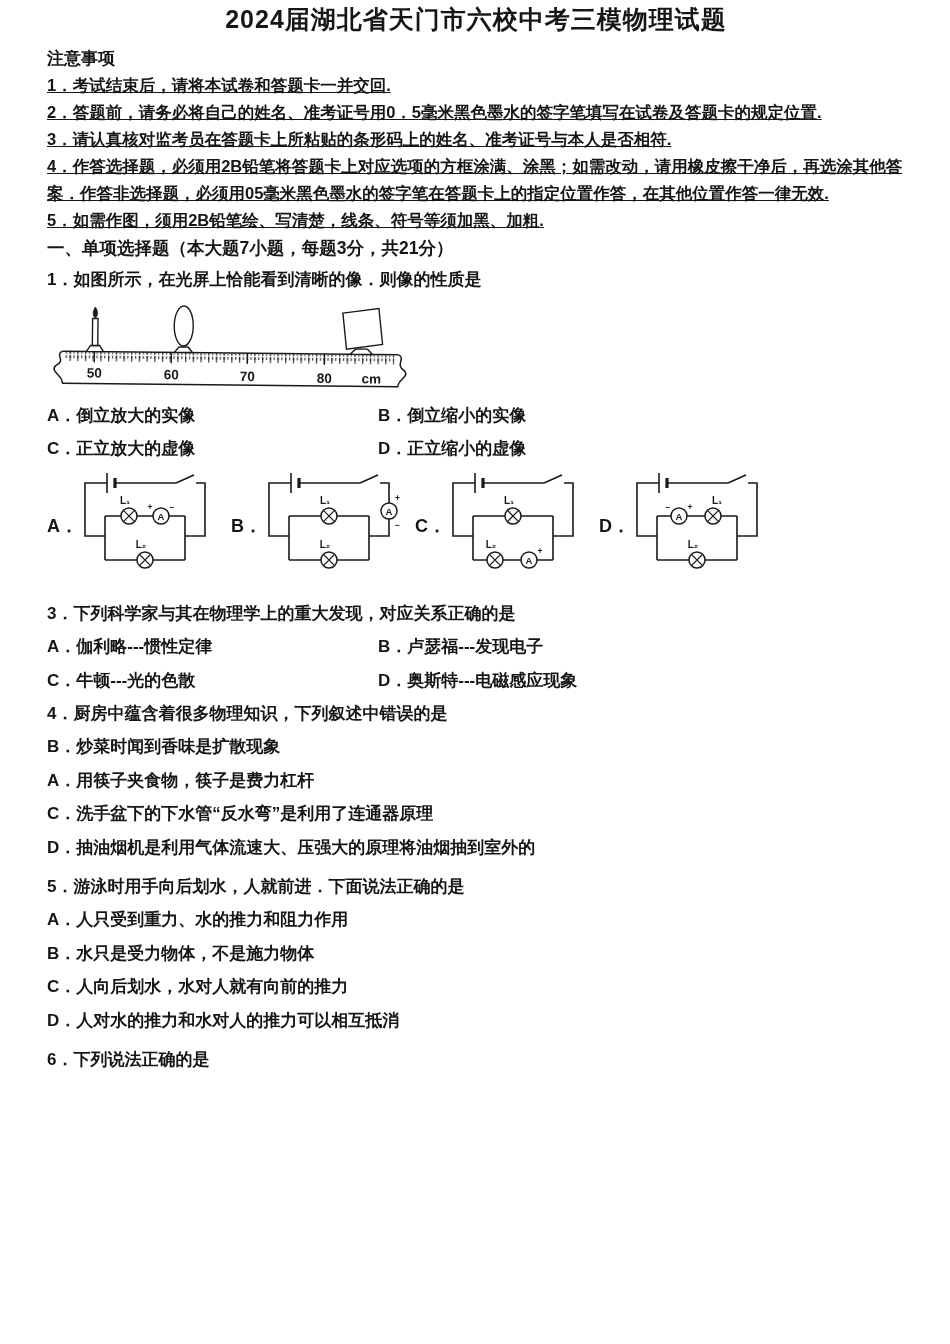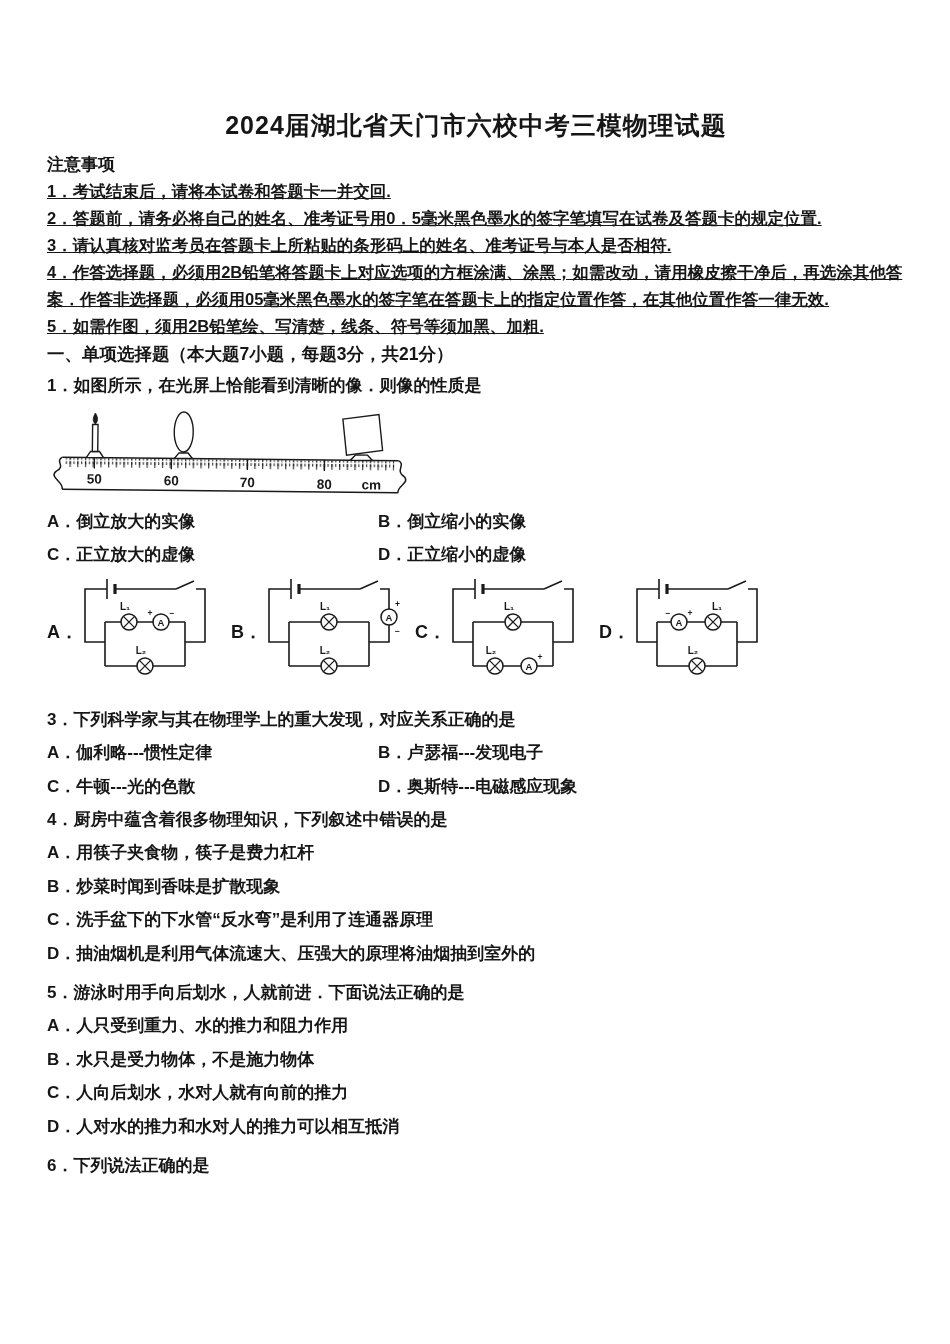--- a/index.html
+++ b/index.html
@@ -4,21 +4,21 @@
 <style>
   * { margin:0; padding:0; box-sizing:border-box; }
   html,body { background:#ffffff; }
   body {
     width:950px; height:1344px; overflow:hidden;
     font-family:"Liberation Sans","DejaVu Sans",sans-serif;
     color:#161616;
   }
   .page { padding:0 45px 0 47px; }
   .exam-title {
-    padding-top:106px; text-align:center;
+    text-align:center;
     font-size:25px; font-weight:700; line-height:38px; letter-spacing:1px;
   }
   .notice-heading { margin-top:7px; font-size:17px; font-weight:700; line-height:27px; }
   .notice-item { font-size:16.5px; font-weight:600; line-height:27px;text-decoration:underline; }
   .section-heading { font-size:17.5px; font-weight:700; line-height:28px; }
   .qstem { font-size:17px; font-weight:600; line-height:27px; }
   .qline { font-size:17px; font-weight:600; line-height:33.4px; }
   .opt-row { display:flex; }
   .opt-col1 { width:331px; }
   .figure-bench { margin-top:8px; }
@@ -237,22 +237,22 @@
   <div class="opt-row qline">
     <span class="opt-col1">A．伽利略---惯性定律</span>
     <span>B．卢瑟福---发现电子</span>
   </div>
   <div class="opt-row qline">
     <span class="opt-col1">C．牛顿---光的色散</span>
     <span>D．奥斯特---电磁感应现象</span>
   </div>
 
   <div class="qline">4．厨房中蕴含着很多物理知识，下列叙述中错误的是</div>
+  <div class="qline">B．炒菜时闻到香味是扩散现象</div>
   <div class="qline">A．用筷子夹食物，筷子是费力杠杆</div>
-  <div class="qline">B．炒菜时闻到香味是扩散现象</div>
   <div class="qline">C．洗手盆下的下水管“反水弯”是利用了连通器原理</div>
   <div class="qline">D．抽油烟机是利用气体流速大、压强大的原理将油烟抽到室外的</div>
 
   <div class="qline" style="margin-top:6px;">5．游泳时用手向后划水，人就前进．下面说法正确的是</div>
   <div class="qline">A．人只受到重力、水的推力和阻力作用</div>
   <div class="qline">B．水只是受力物体，不是施力物体</div>
   <div class="qline">C．人向后划水，水对人就有向前的推力</div>
   <div class="qline">D．人对水的推力和水对人的推力可以相互抵消</div>
 
   <div class="qline" style="margin-top:6px;">6．下列说法正确的是</div>

